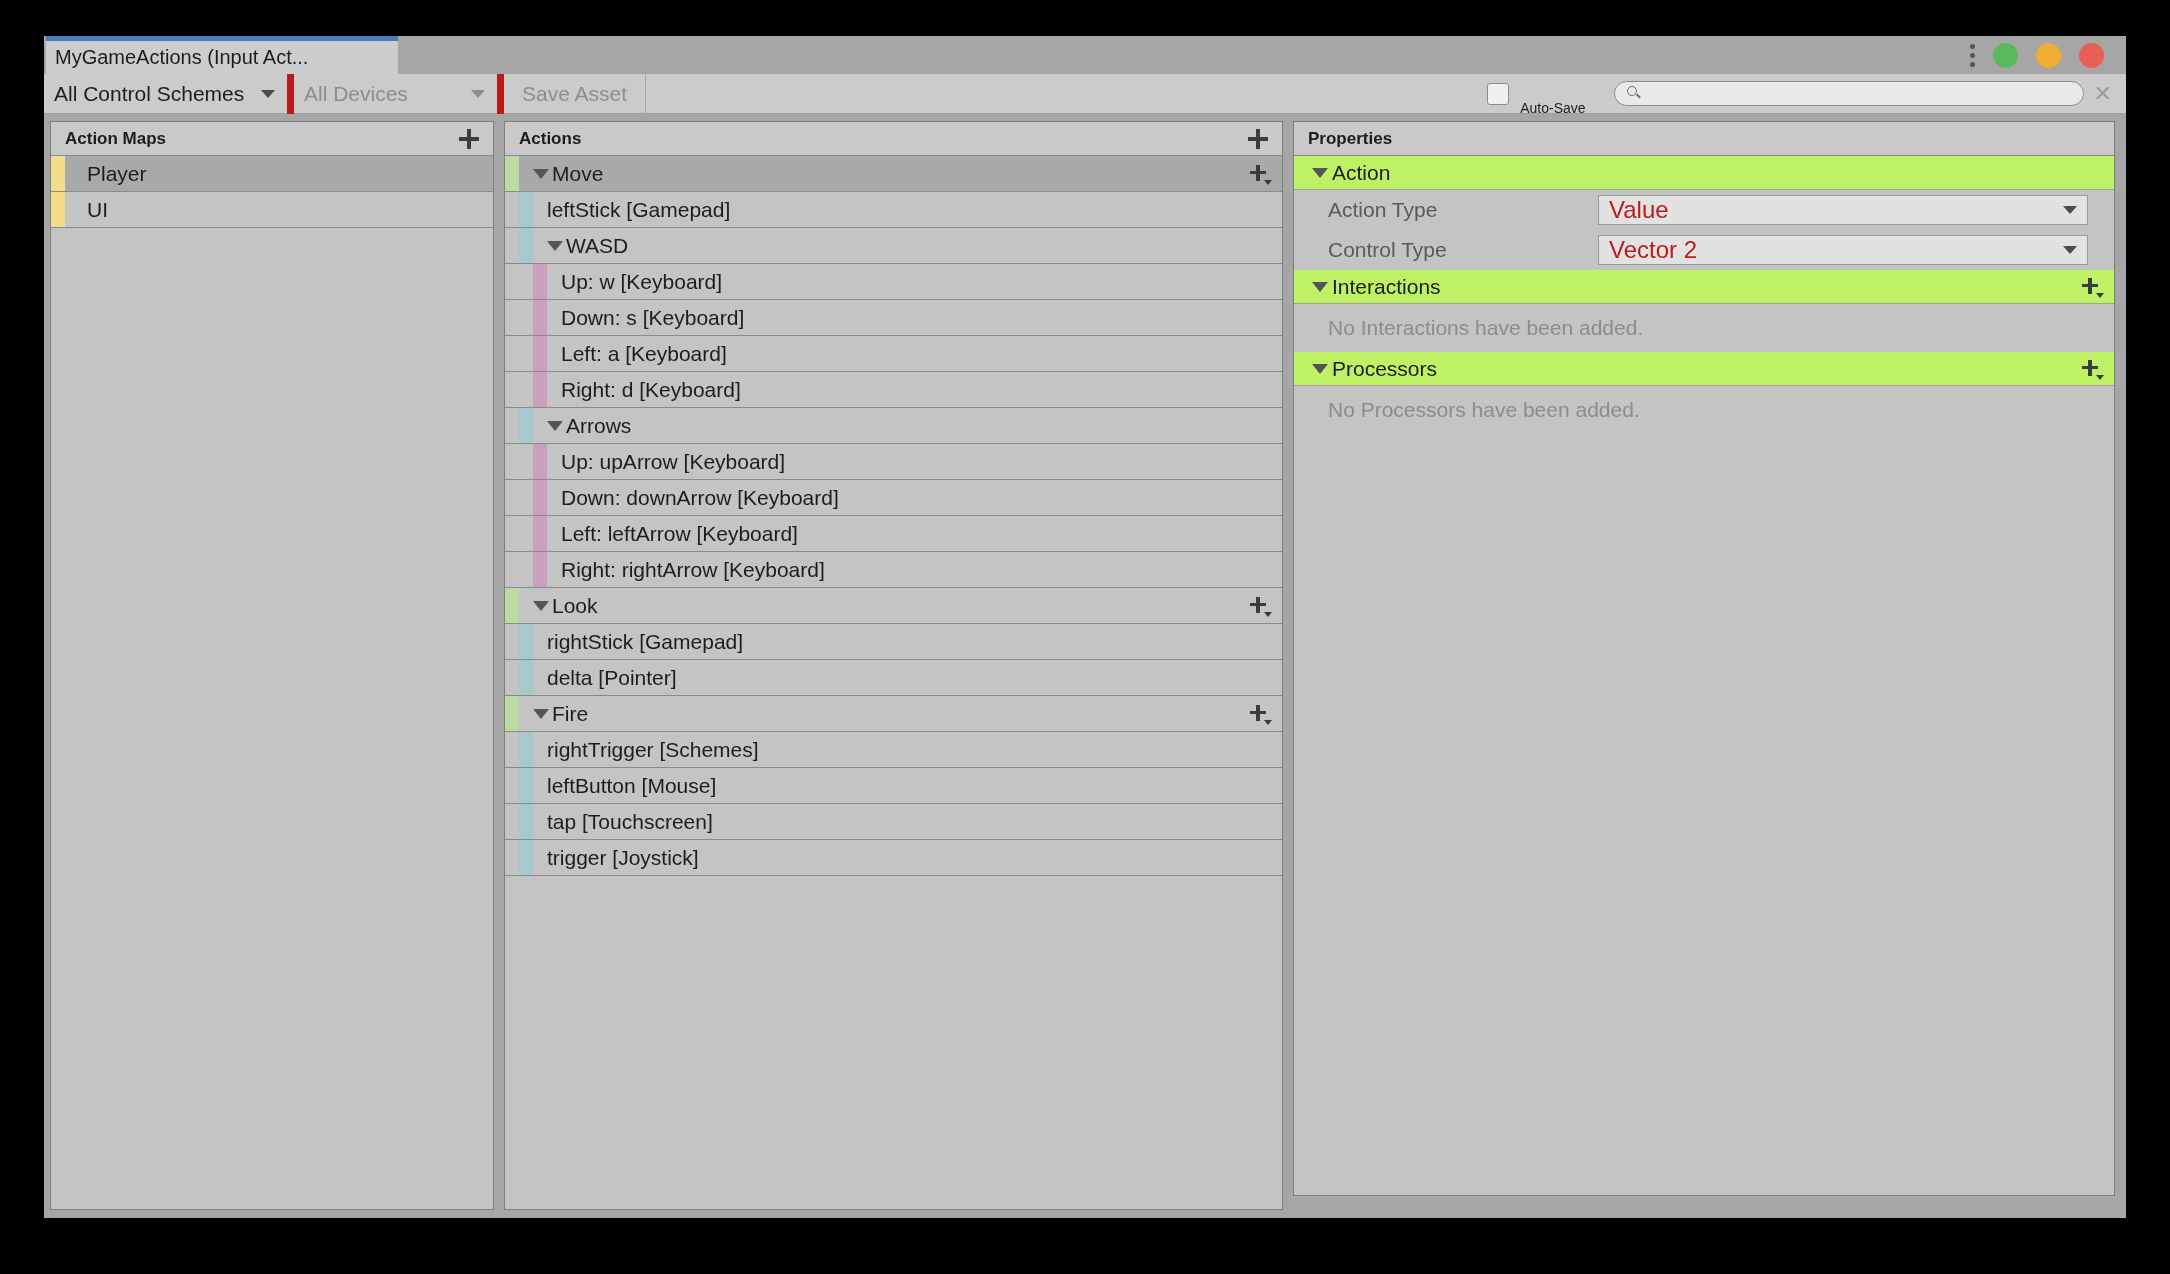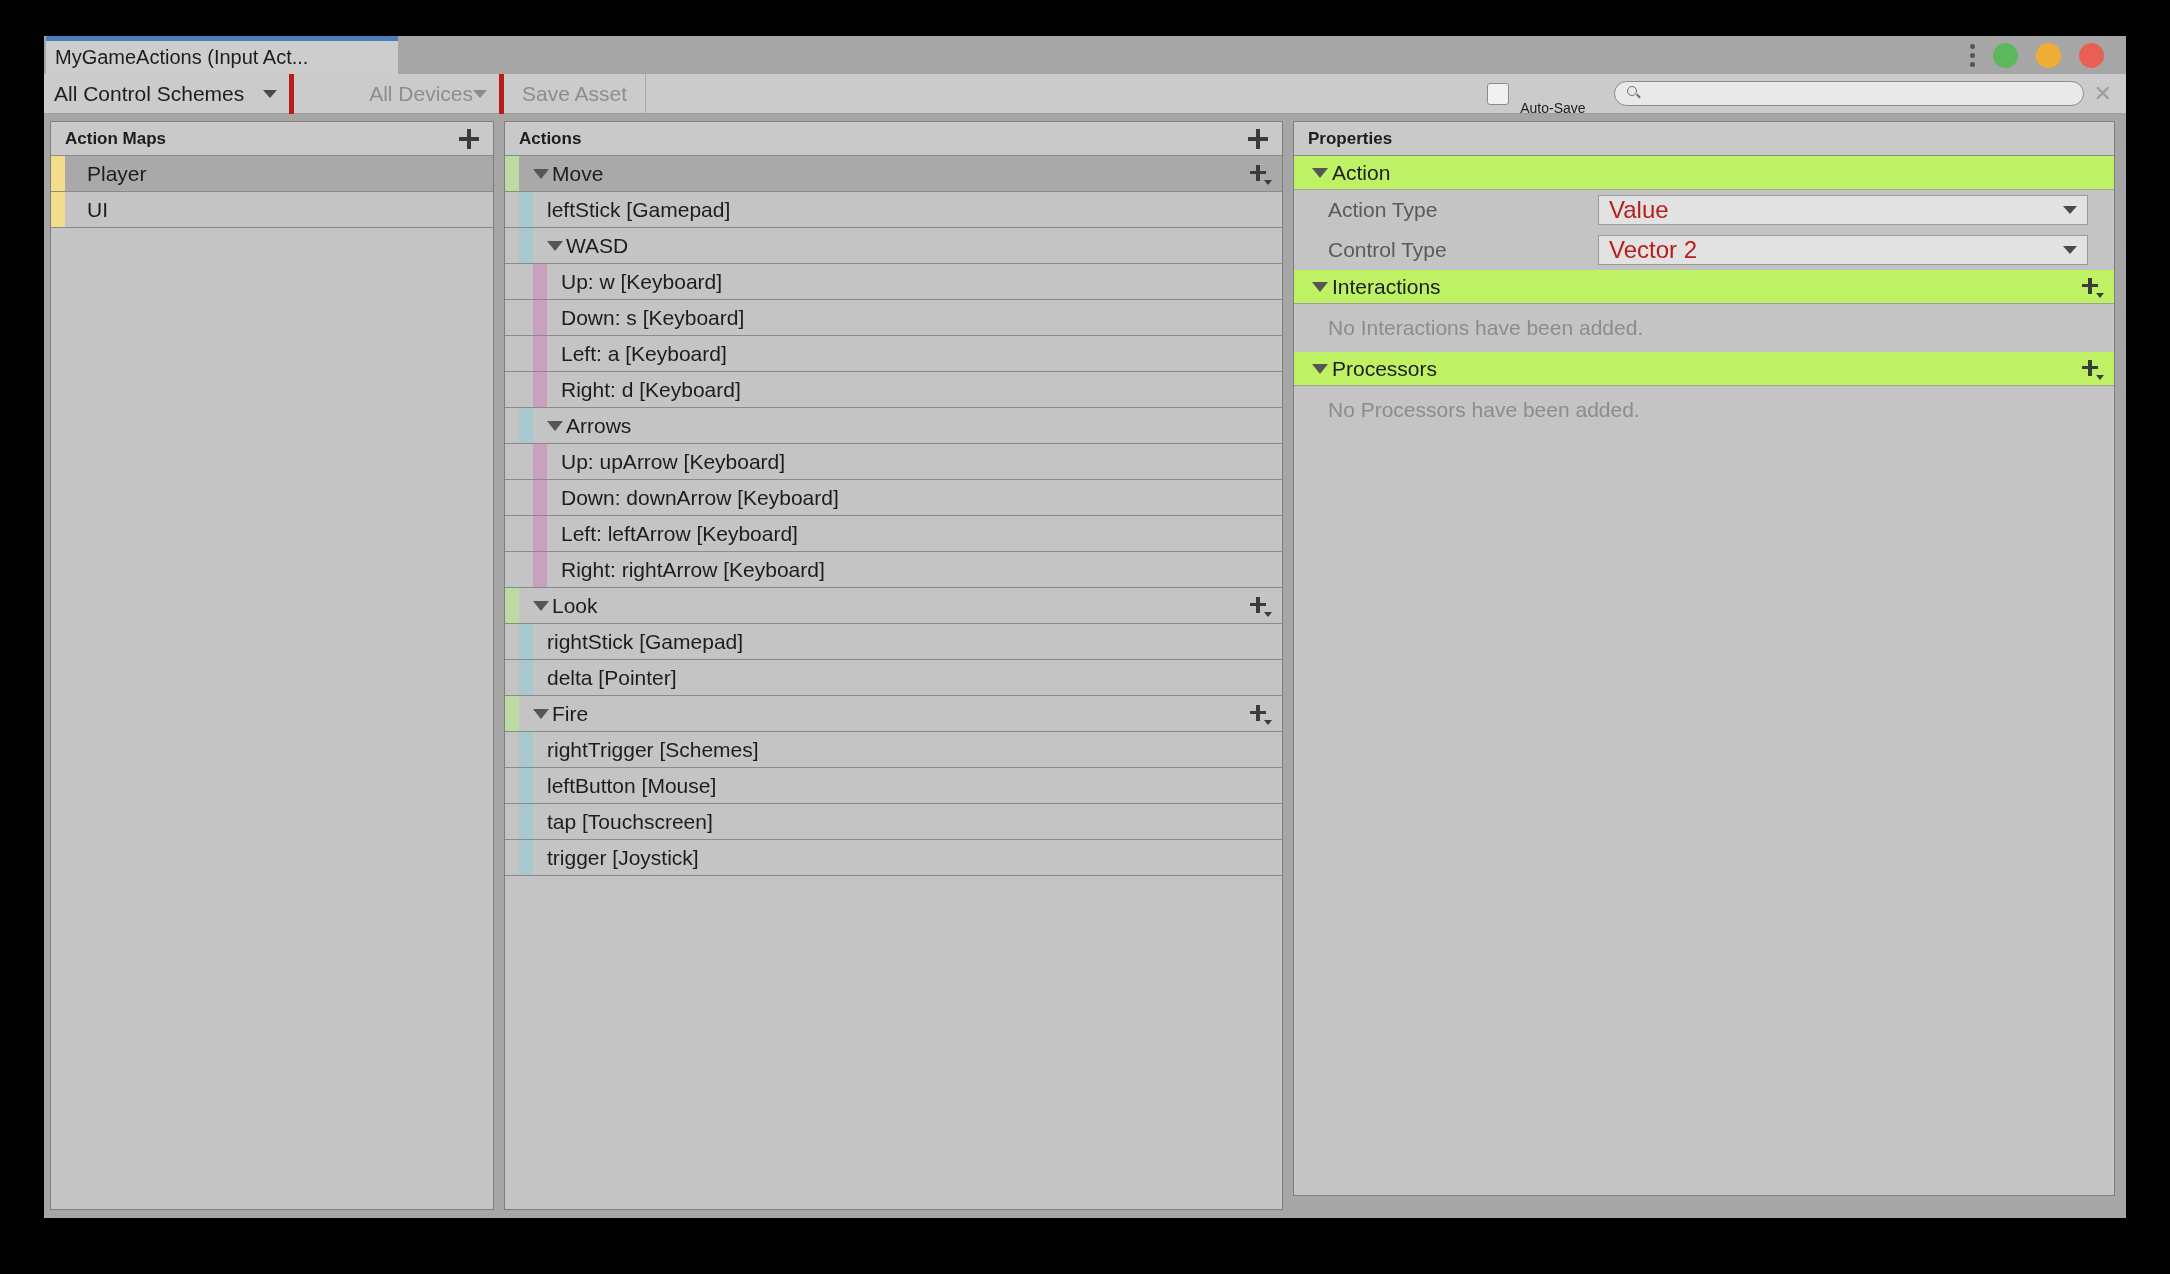--- a/index.html
+++ b/index.html
@@ -51,34 +51,34 @@
   #toolbar {
     position: absolute; left: 0; top: 38px;
     width: 100%; height: 40px;
     background: #cbcbcb;
     border-bottom: 1px solid #9e9e9e;
     display: flex; align-items: center;
   }
   .tb-dropdown {
     height: 40px; display: flex; align-items: center;
     padding: 0 12px 0 10px;
-    border-right: 5px solid #b91c1c;
+    border-right: 7px solid #b91c1c;
     font-size: 21px; color: #1d1d1d;
-    gap: 0;
+    gap: 8px;
   }
   .tb-dropdown.disabled { color: #8d8d8d; }
   .tb-dropdown .caret {
     width: 0; height: 0;
     border-left: 7px solid transparent;
     border-right: 7px solid transparent;
     border-top: 8px solid #4a4a4a;
   }
   .tb-dropdown.disabled .caret { border-top-color: #8d8d8d; }
   #dd-control-schemes { min-width: 250px; justify-content: space-between; }
-  #dd-devices { width: 210px; justify-content: flex-end; }
+  #dd-devices { width: 210px; justify-content: space-between; }
   #save-asset {
     height: 40px; display: flex; align-items: center;
     padding: 0 18px;
     border-right: 1px solid #a8a8a8;
     font-size: 21px; color: #8d8d8d;
   }
   #toolbar-right {
     margin-left: auto; display: flex; align-items: center;
     gap: 0; padding-right: 14px; height: 40px;
   }

